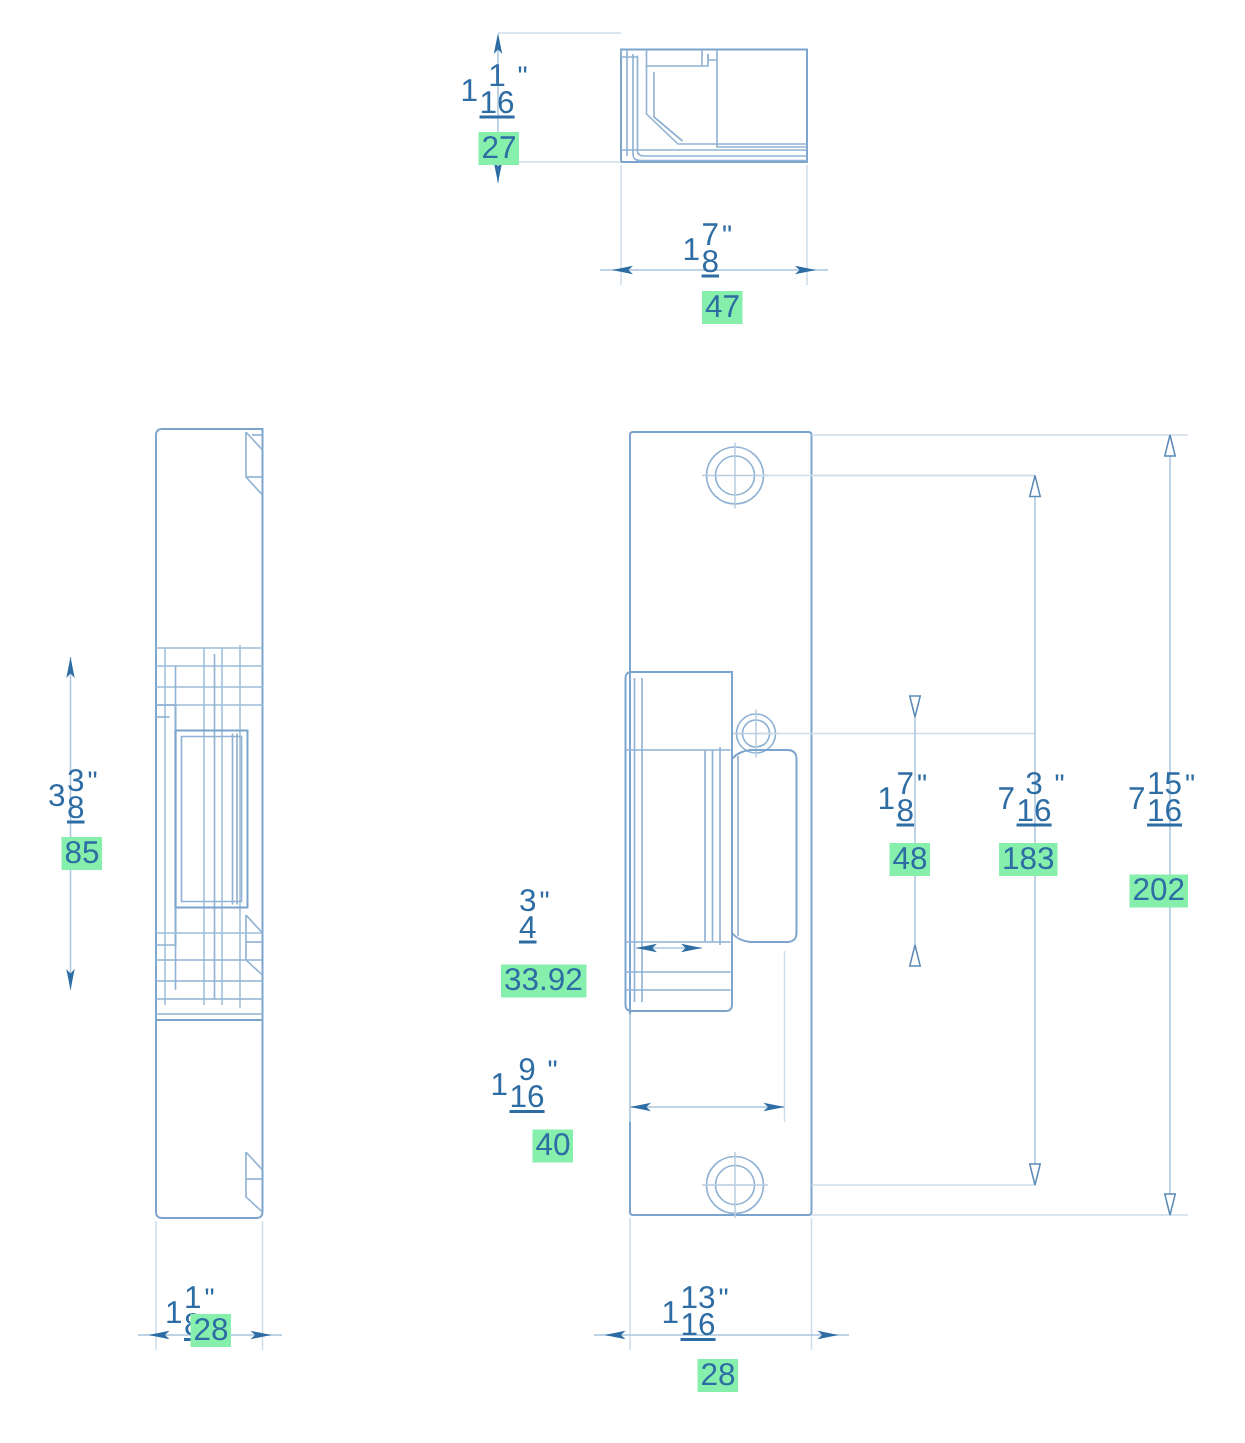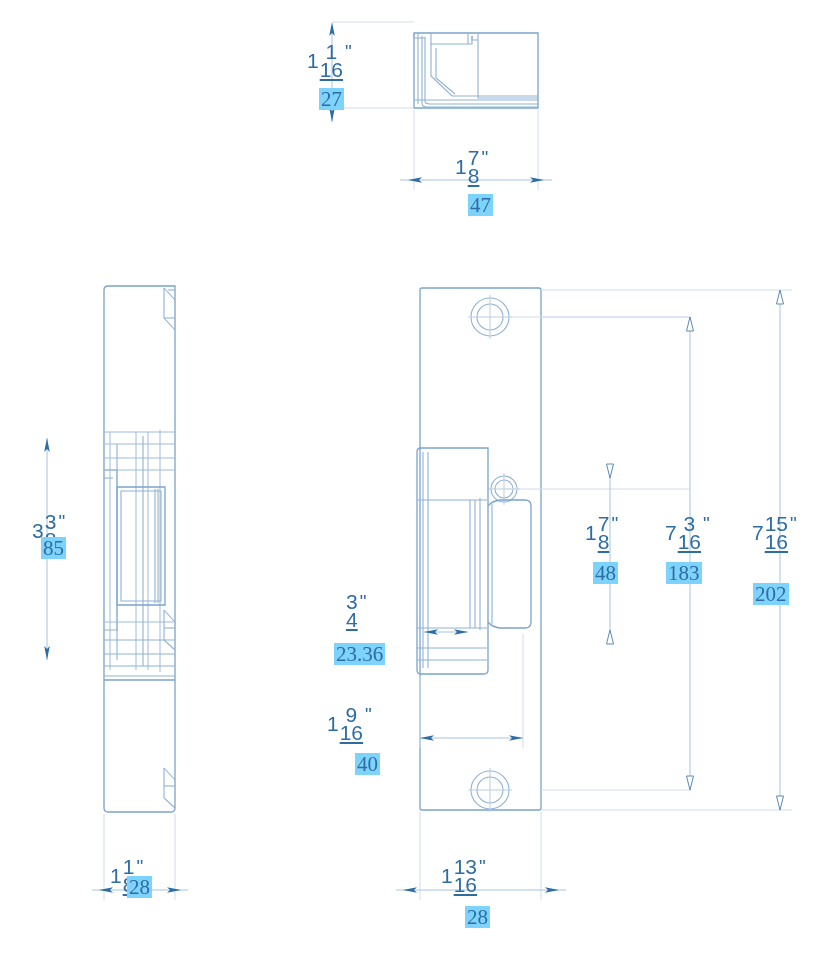--- a/index.html
+++ b/index.html
@@ -26,23 +26,23 @@
     text-align:center;
     margin:0 1px;
   }
   .frac .num{display:block;font-size:21px;line-height:17px;}
   .frac .den{display:block;font-size:21px;line-height:20px;text-decoration:underline;}
   .inchmark{font-size:19px;vertical-align:8px;margin-left:1px;}
   .metric{
     position:absolute;
     color:#2e6da4;
     font-size:21px;
-    font-family:Liberation Serif, serif;
+    font-family:Liberation Sans, sans-serif;
     white-space:nowrap;
-    background:#7dd3fc;
+    background:#86efac;
     padding:0 2px;
     user-select:none;
     line-height:1.05;
   }
 </style>
 </head>
 <body>
 
 <div id="stage">
 
@@ -237,31 +237,31 @@
 <div class="metric" style="left:319px;top:88px;">27</div>
 
 <div class="dimtext" style="left:455px;top:148px;">
   <span class="whole">1</span><span class="frac"><span class="num">7</span><span class="den">8</span></span><span class="inchmark">"</span>
 </div>
 <div class="metric" style="left:468px;top:194px;">47</div>
 
 <div class="dimtext" style="left:32px;top:512px;">
   <span class="whole">3</span><span class="frac"><span class="num">3</span><span class="den">8</span></span><span class="inchmark">"</span>
 </div>
-<div class="metric" style="left:41px;top:537px;">85</div>
+<div class="metric" style="left:41px;top:558px;">85</div>
 
 <div class="dimtext" style="left:110px;top:857px;">
   <span class="whole">1</span><span class="frac"><span class="num">1</span><span class="den">8</span></span><span class="inchmark">"</span>
 </div>
 <div class="metric" style="left:127px;top:876px;">28</div>
 
 <div class="dimtext" style="left:345px;top:592px;">
   <span class="whole"></span><span class="frac"><span class="num">3</span><span class="den">4</span></span><span class="inchmark">"</span>
 </div>
-<div class="metric" style="left:334px;top:643px;">23.36</div>
+<div class="metric" style="left:334px;top:643px;">33.92</div>
 
 <div class="dimtext" style="left:327px;top:705px;">
   <span class="whole">1</span><span class="frac"><span class="num">9</span><span class="den">16</span></span><span class="inchmark">"</span>
 </div>
 <div class="metric" style="left:355px;top:753px;text-align:center;">40</div>
 
 <div class="dimtext" style="left:441px;top:857px;">
   <span class="whole">1</span><span class="frac"><span class="num">13</span><span class="den">16</span></span><span class="inchmark">"</span>
 </div>
 <div class="metric" style="left:465px;top:906px;">28</div>

